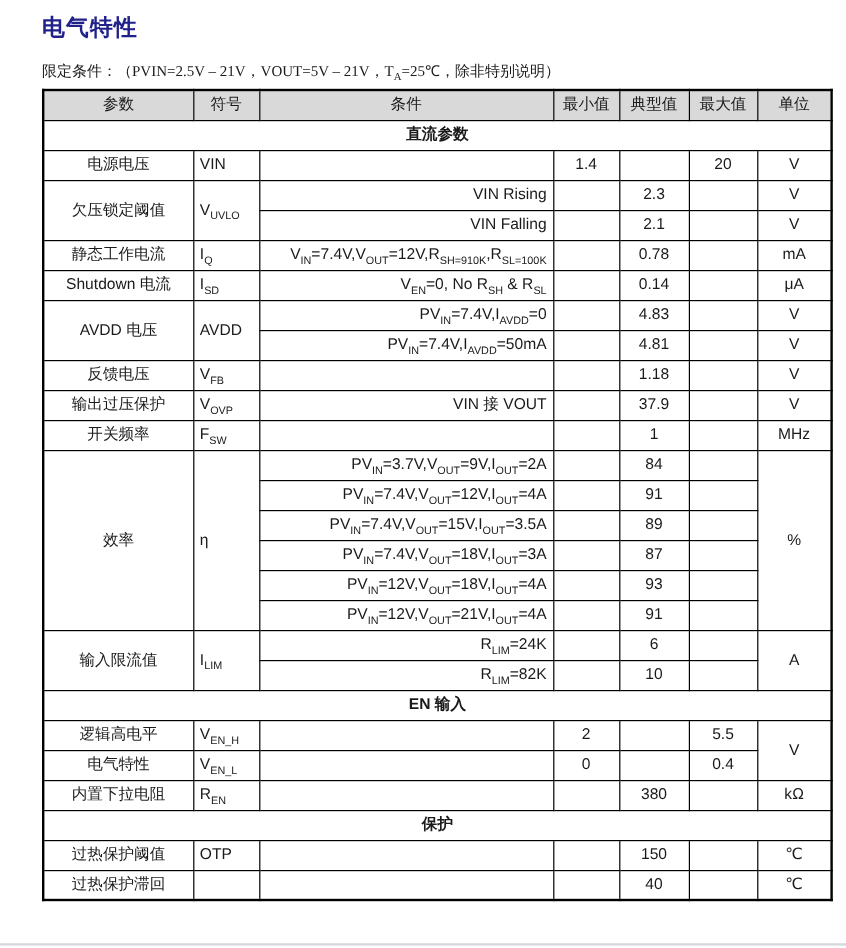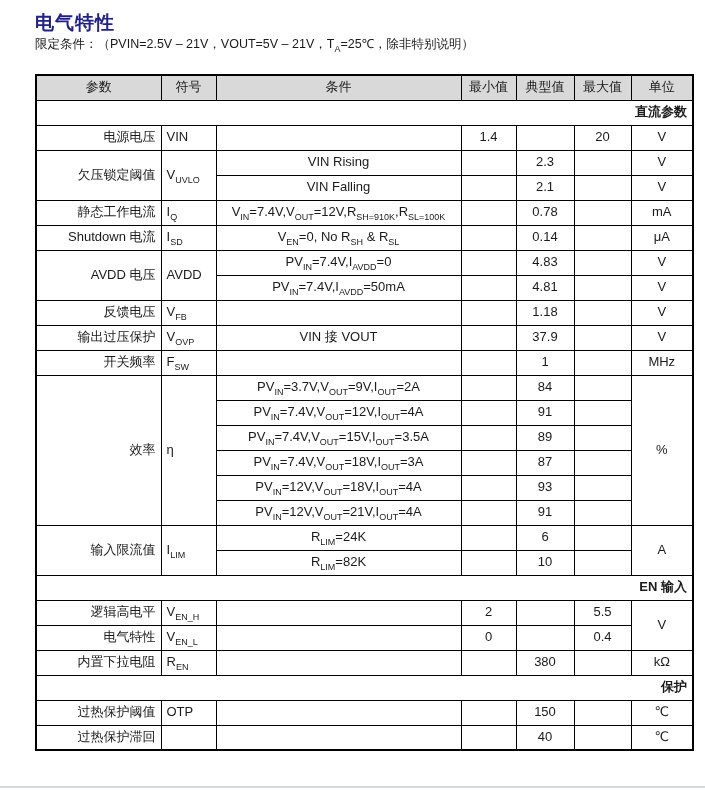--- a/index.html
+++ b/index.html
@@ -13,23 +13,23 @@
   }
   .page { position: relative; width: 705px; height: 790px; }
   .page-title {
     position: absolute; left: 35px; top: 10px;
     font-size: 19px; font-weight: bold;
     color: #21218c;
     letter-spacing: 1px;
     margin: 0;
   }
   .cond-line {
-    position: absolute; left: 35px; top: 35px;
+    position: absolute; left: 35px; top: 50px;
     font-size: 12.5px; color: #1a1a1a;
-    font-family: Liberation Sans, sans-serif;
+    font-family: Liberation Serif, serif;
     white-space: nowrap;
   }
   table.spec {
     position: absolute; left: 35px; top: 74px;
     width: 657px;
     border-collapse: collapse;
     table-layout: fixed;
     border: 2px solid #000;
   }
   table.spec th, table.spec td {
@@ -42,27 +42,27 @@
     color: #1a1a1a;
     vertical-align: middle;
   }
   table.spec th {
     background: #d9d9d9;
     font-weight: normal;
     text-align: center;
     padding: 0 1px;
     font-size: 13px;
   }
-  td.c-param { text-align: right; padding-left: 8px; }
+  td.c-param { text-align: center; padding-left: 8px; }
   td.c-sym   { text-align: left; padding-left: 6px; margin-left: 43px; }
-  td.c-cond  { text-align: center; padding-left: 6px; white-space: nowrap; font-size: 12.6px; }
+  td.c-cond  { text-align: right; padding-left: 6px; white-space: nowrap; font-size: 12.6px; }
   td.c-min, td.c-typ, td.c-max, td.c-unit { text-align: center; }
   td.section-cell {
     font-weight: bold;
-    text-align: right;
+    text-align: center;
     padding-left: 8px;
     font-size: 13.5px;
   }
   sub { font-size: 9px; line-height: 0; }
   .footer-divider {
     position: absolute;
     left: 0; top: 786px;
     width: 705px; height: 2px;
     background: #d5dade;
   }

